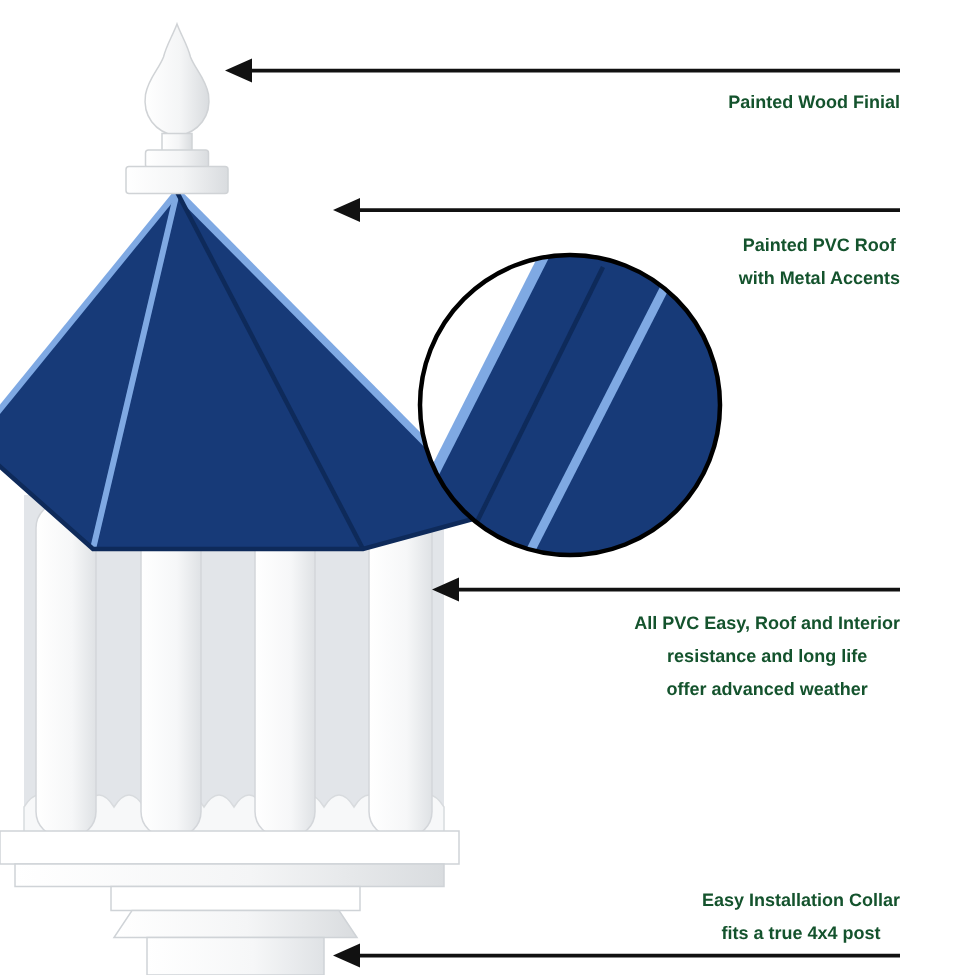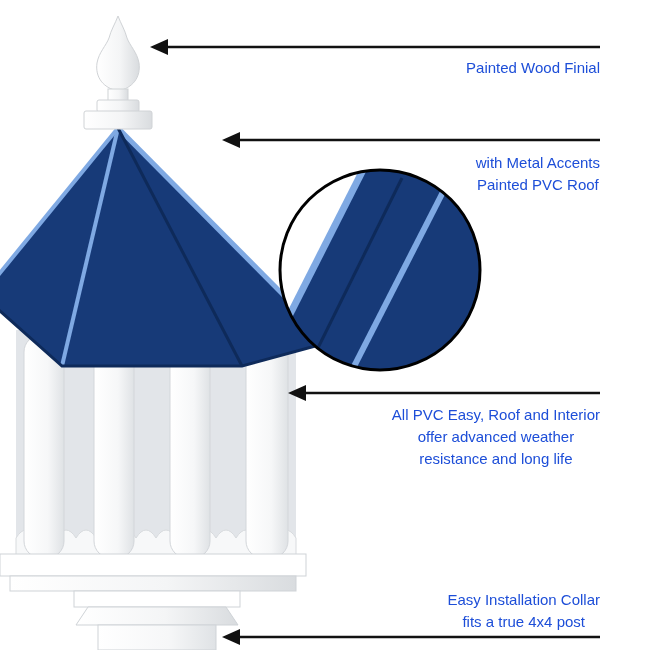--- a/index.html
+++ b/index.html
@@ -2,22 +2,22 @@
 <html><head>
 <meta charset="utf-8">
 <style>
   html,body{margin:0;padding:0;background:#ffffff;}
   .canvas{
     position:relative;width:650px;height:650px;background:#ffffff;overflow:hidden;
     font-family:"Liberation Sans",sans-serif;
   }
   .stage{position:absolute;left:0;top:0;}
   .label{
-    position:absolute;right:50px;color:#1d4ed8;font-size:15px;line-height:22px;
-    text-align:center;white-space:nowrap;
+    position:absolute;right:50px;color:#14532d;font-size:12px;line-height:22px;
+    text-align:center;white-space:nowrap;font-weight:bold;
   }
   .label.single{text-align:right;}
 </style>
 </head>
 <body>
 
 <div class="canvas">
 
   <svg class="stage" width="650" height="650" viewBox="0 0 650 650">
     <defs>
@@ -102,28 +102,28 @@
       <line x1="600" y1="637" x2="239" y2="637" stroke="#111111" stroke-width="2.5"></line>
       <polygon points="222,637 240,629 240,645" fill="#111111"></polygon>
     </g>
   </svg>
 
   <div class="label single" style="top:57px;">
     <div>Painted Wood Finial</div>
   </div>
 
   <div class="label" style="top:152px;">
+    <div>Painted PVC Roof</div>
     <div>with Metal Accents</div>
-    <div>Painted PVC Roof</div>
   </div>
 
   <div class="label" style="top:404px;">
     <div>All PVC Easy, Roof and Interior</div>
+    <div>resistance and long life</div>
     <div>offer advanced weather</div>
-    <div>resistance and long life</div>
   </div>
 
   <div class="label" style="top:589px;">
     <div>Easy Installation Collar</div>
     <div>fits a true 4x4 post</div>
   </div>
 
 </div>
 
 </body></html>

